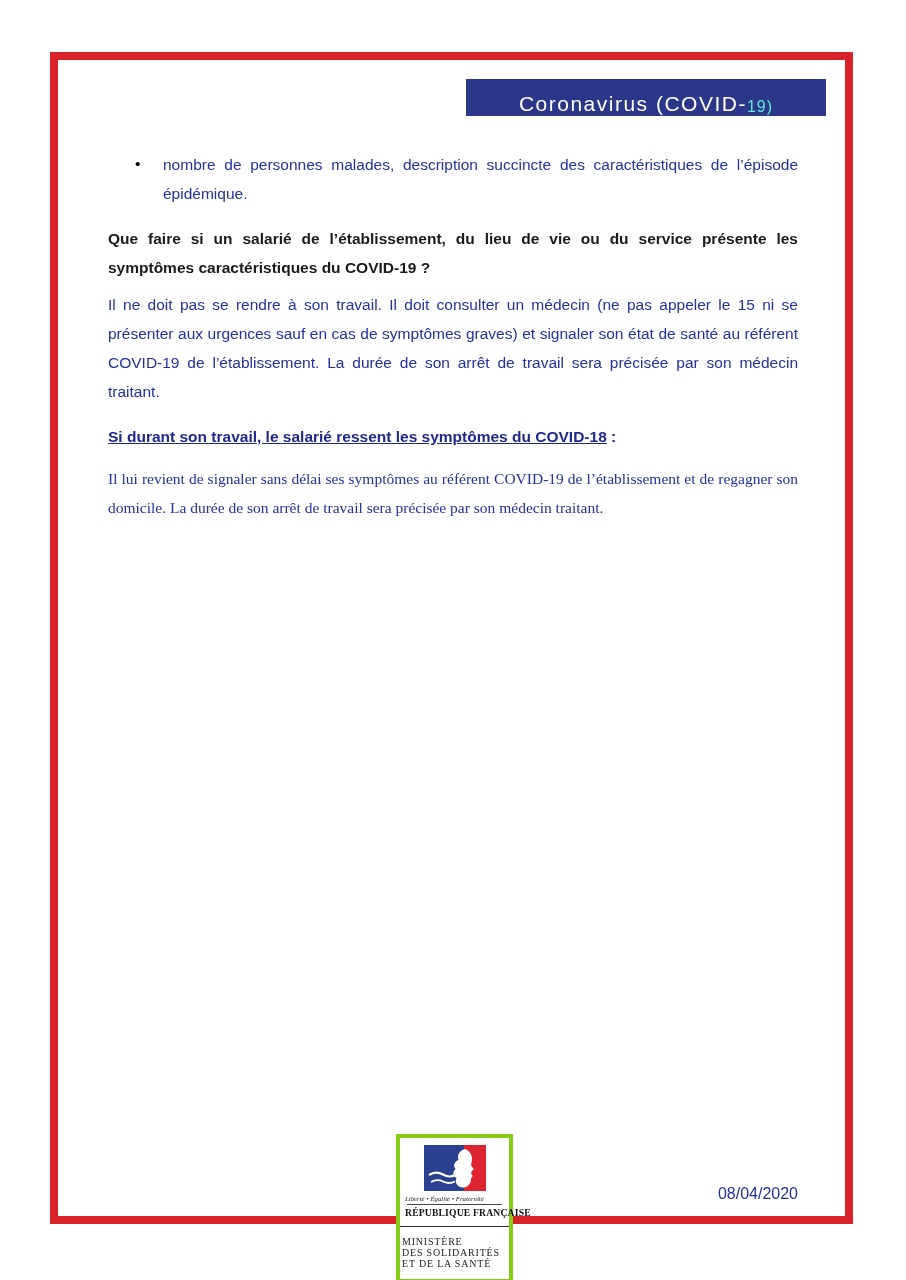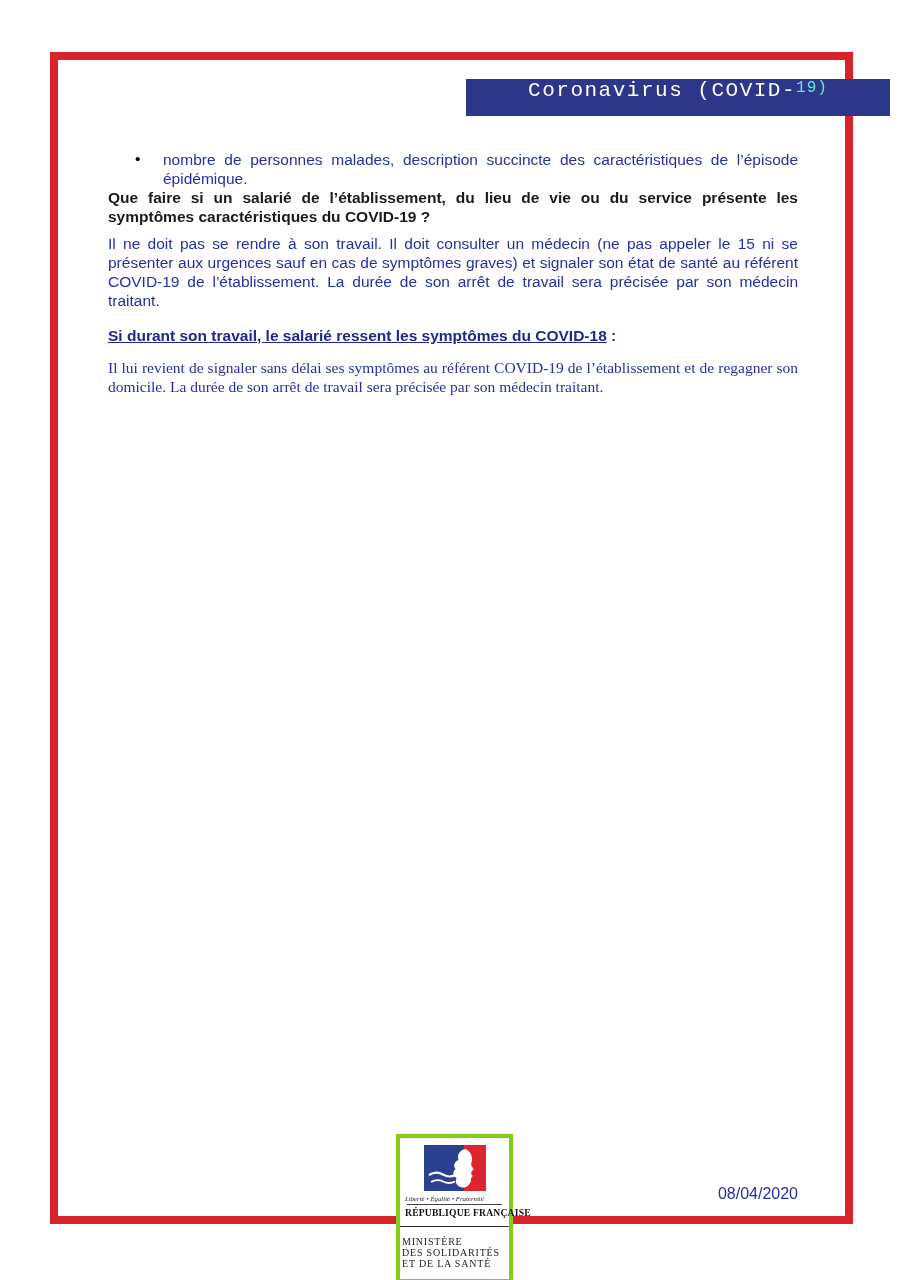--- a/index.html
+++ b/index.html
@@ -23,65 +23,65 @@
     height: 1172px;
     border: 8px solid var(--frame-red, #D8232A);
     box-sizing: border-box;
     background: #ffffff;
     z-index: 1;
   }
   .banner {
     position: absolute;
     left: 466px;
     top: 79px;
-    width: 424px;
+    width: 360px;
     height: 37px;
     background: var(--banner-navy, #2C3789);
     display: flex;
-    align-items: flex-start;
+    align-items: flex-end;
     justify-content: center;
     z-index: 2;
-    font-family: Liberation Mono, monospace;
   }
   .banner .title-main {
     color: #ffffff;
     font-size: 21px;
     letter-spacing: 1.5px;
     white-space: pre;
   }
   .banner .title-small {
     color: #5eead4;
     font-size: 16px;
     letter-spacing: 1px;
     white-space: pre;
   }
   .content {
     position: absolute;
     left: 108px;
     top: 150px;
     width: 690px;
     z-index: 2;
     font-size: 15.5px;
-    line-height: 19px;
+    line-height: 29px;
   }
   .bullet-item {
     position: relative;
     padding-left: 55px;
     text-align: justify;
     color: var(--text-blue, #2430A2);
   }
   .bullet-marker {
     position: absolute;
     left: 27px;
     top: -1px;
     color: #000000;
     font-size: 15.5px;
   }
   .bullet-marker::before { content: "\2022"; }
   .question-heading {
+    margin-top: 16px;
     font-weight: bold;
     color: #1a1a1a;
     text-align: justify;
   }
   .sub-heading {
     margin-top: 14px;
     font-weight: bold;
     color: var(--heading-blue, #1F278F);
   }
   .sub-heading .u { text-decoration: underline; }

